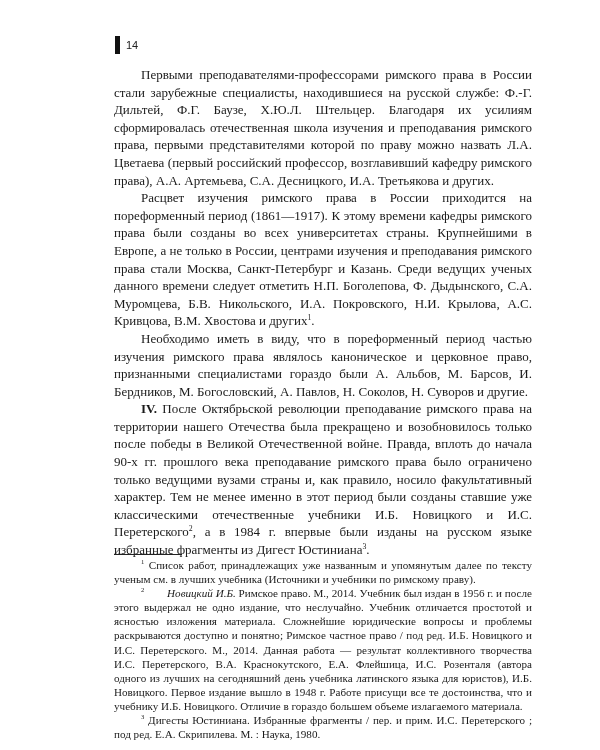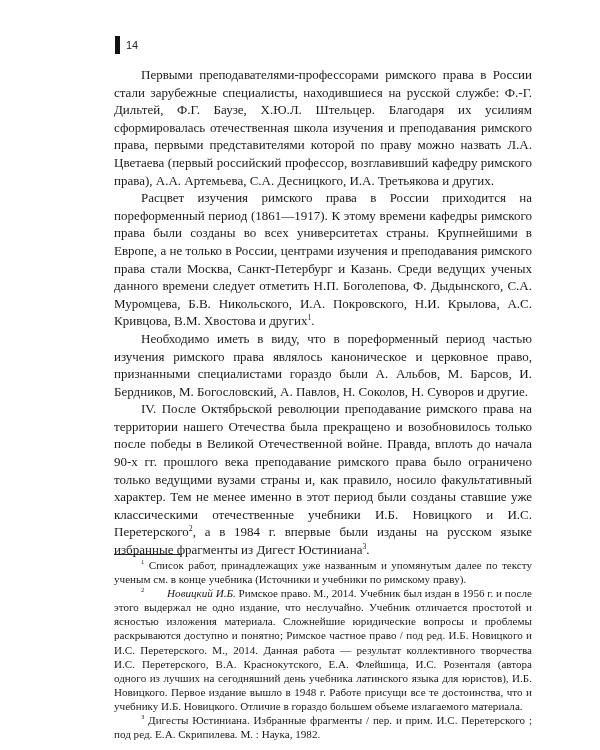--- a/index.html
+++ b/index.html
@@ -16,21 +16,21 @@
     }
     .page-number {
       font-family: "Liberation Sans", sans-serif; font-size: 11px; color: #222;
     }
     .body-text {
       position: absolute; left: 114px; top: 66px; width: 418px;
       font-family: "Liberation Serif", serif; font-size: 13px; line-height: 17.6px;
       color: #1a1a1a; text-align: justify;
     }
     .body-text p { margin: 0; text-indent: 27px; }
-    .body-text b { font-weight: normal; }
+    .body-text b { font-weight: bold; }
     sup { font-size: 0.6em; line-height: 0; vertical-align: super; }
     .fn-rule {
       position: absolute; left: 114px; top: 554px; width: 68px; height: 1px; background: #222;
     }
     .footnotes {
       position: absolute; left: 114px; top: 558px; width: 418px;
       font-family: "Liberation Serif", serif; font-size: 11.1px; line-height: 14.1px;
       color: #1a1a1a; text-align: justify;
     }
     .footnotes p { margin: 0; text-indent: 27px; }
@@ -58,23 +58,23 @@
     </p>
     <p>
       <b>IV.</b><span> После Октябрьской революции преподавание римского права на территории нашего Отечества была прекращено и возобновилось только после победы в Великой Отечественной войне. Правда, вплоть до начала 90-х гг. прошлого века преподавание римского права было ограничено только ведущими вузами страны и, как правило, носило факультативный характер. Тем не менее именно в этот период были созданы ставшие уже классическими отечественные учебники И.Б. Новицкого и И.С. Перетерского</span><sup>2</sup><span>, а в 1984 г. впервые были изданы на русском языке избранные фрагменты из Дигест Юстиниана</span><sup>3</sup><span>.</span>
     </p>
   </div>
 
   <div class="fn-rule"></div>
 
   <div class="footnotes">
     <p>
-      <sup>1</sup> <span>Список работ, принадлежащих уже названным и упомянутым далее по тексту ученым см. в конце учебника (Источники и учебники по римскому праву).</span>
+      <sup>1</sup> <span>Список работ, принадлежащих уже названным и упомянутым далее по тексту ученым см. в лучших учебника (Источники и учебники по римскому праву).</span>
     </p>
     <p>
       <sup>2</sup> <i>Новицкий И.Б.</i><span> Римское право. М., 2014. Учебник был издан в 1956 г. и после этого выдержал не одно издание, что неслучайно. Учебник отличается простотой и ясностью изложения материала. Сложнейшие юридические вопросы и проблемы раскрываются доступно и понятно; Римское частное право / под ред. И.Б. Новицкого и И.С. Перетерского. М., 2014. Данная работа — результат коллективного творчества И.С. Перетерского, В.А. Краснокутского, Е.А. Флейшица, И.С. Розенталя (автора одного из лучших на сегодняшний день учебника латинского языка для юристов), И.Б. Новицкого. Первое издание вышло в 1948 г. Работе присущи все те достоинства, что и учебнику И.Б. Новицкого. Отличие в гораздо большем объеме излагаемого материала.</span>
     </p>
     <p>
-      <sup>3</sup> <span>Дигесты Юстиниана. Избранные фрагменты / пер. и прим. И.С. Перетерского ; под ред. Е.А. Скрипилева. М. : Наука, 1982.</span>
+      <sup>3</sup> <span>Дигесты Юстиниана. Избранные фрагменты / пер. и прим. И.С. Перетерского ; под ред. Е.А. Скрипилева. М. : Наука, 1980.</span>
     </p>
   </div>
 
 </div>
 
 </body></html>

